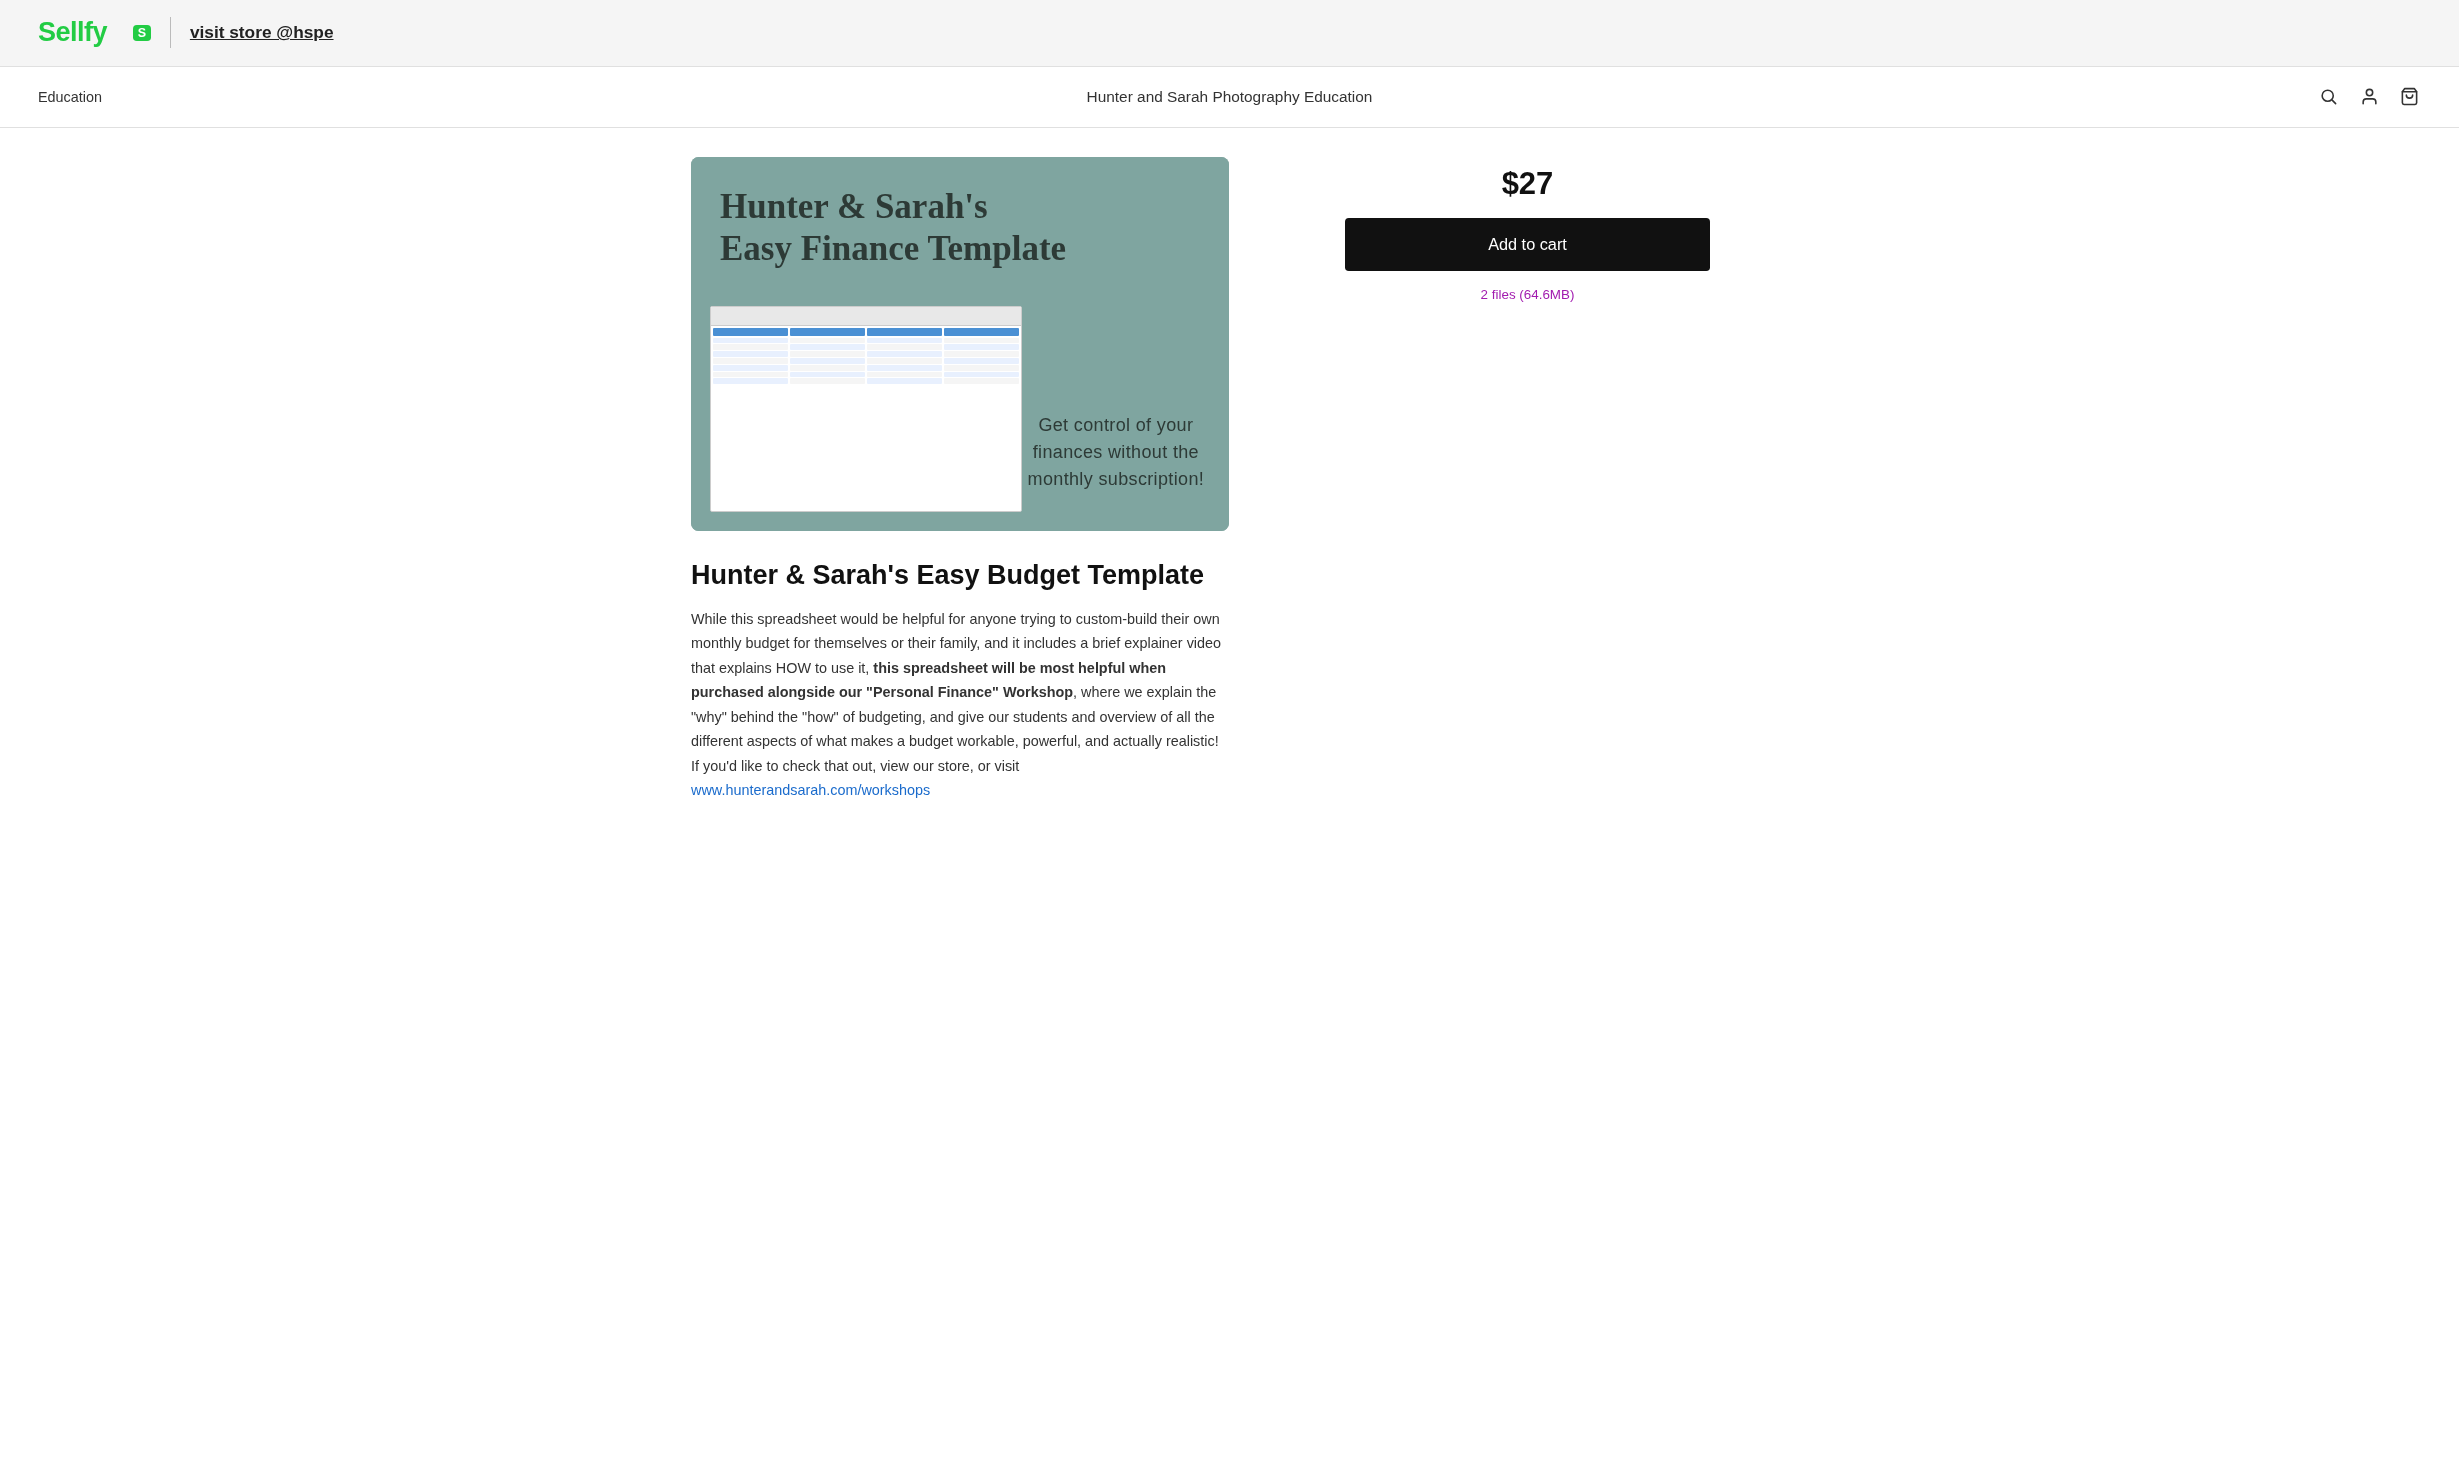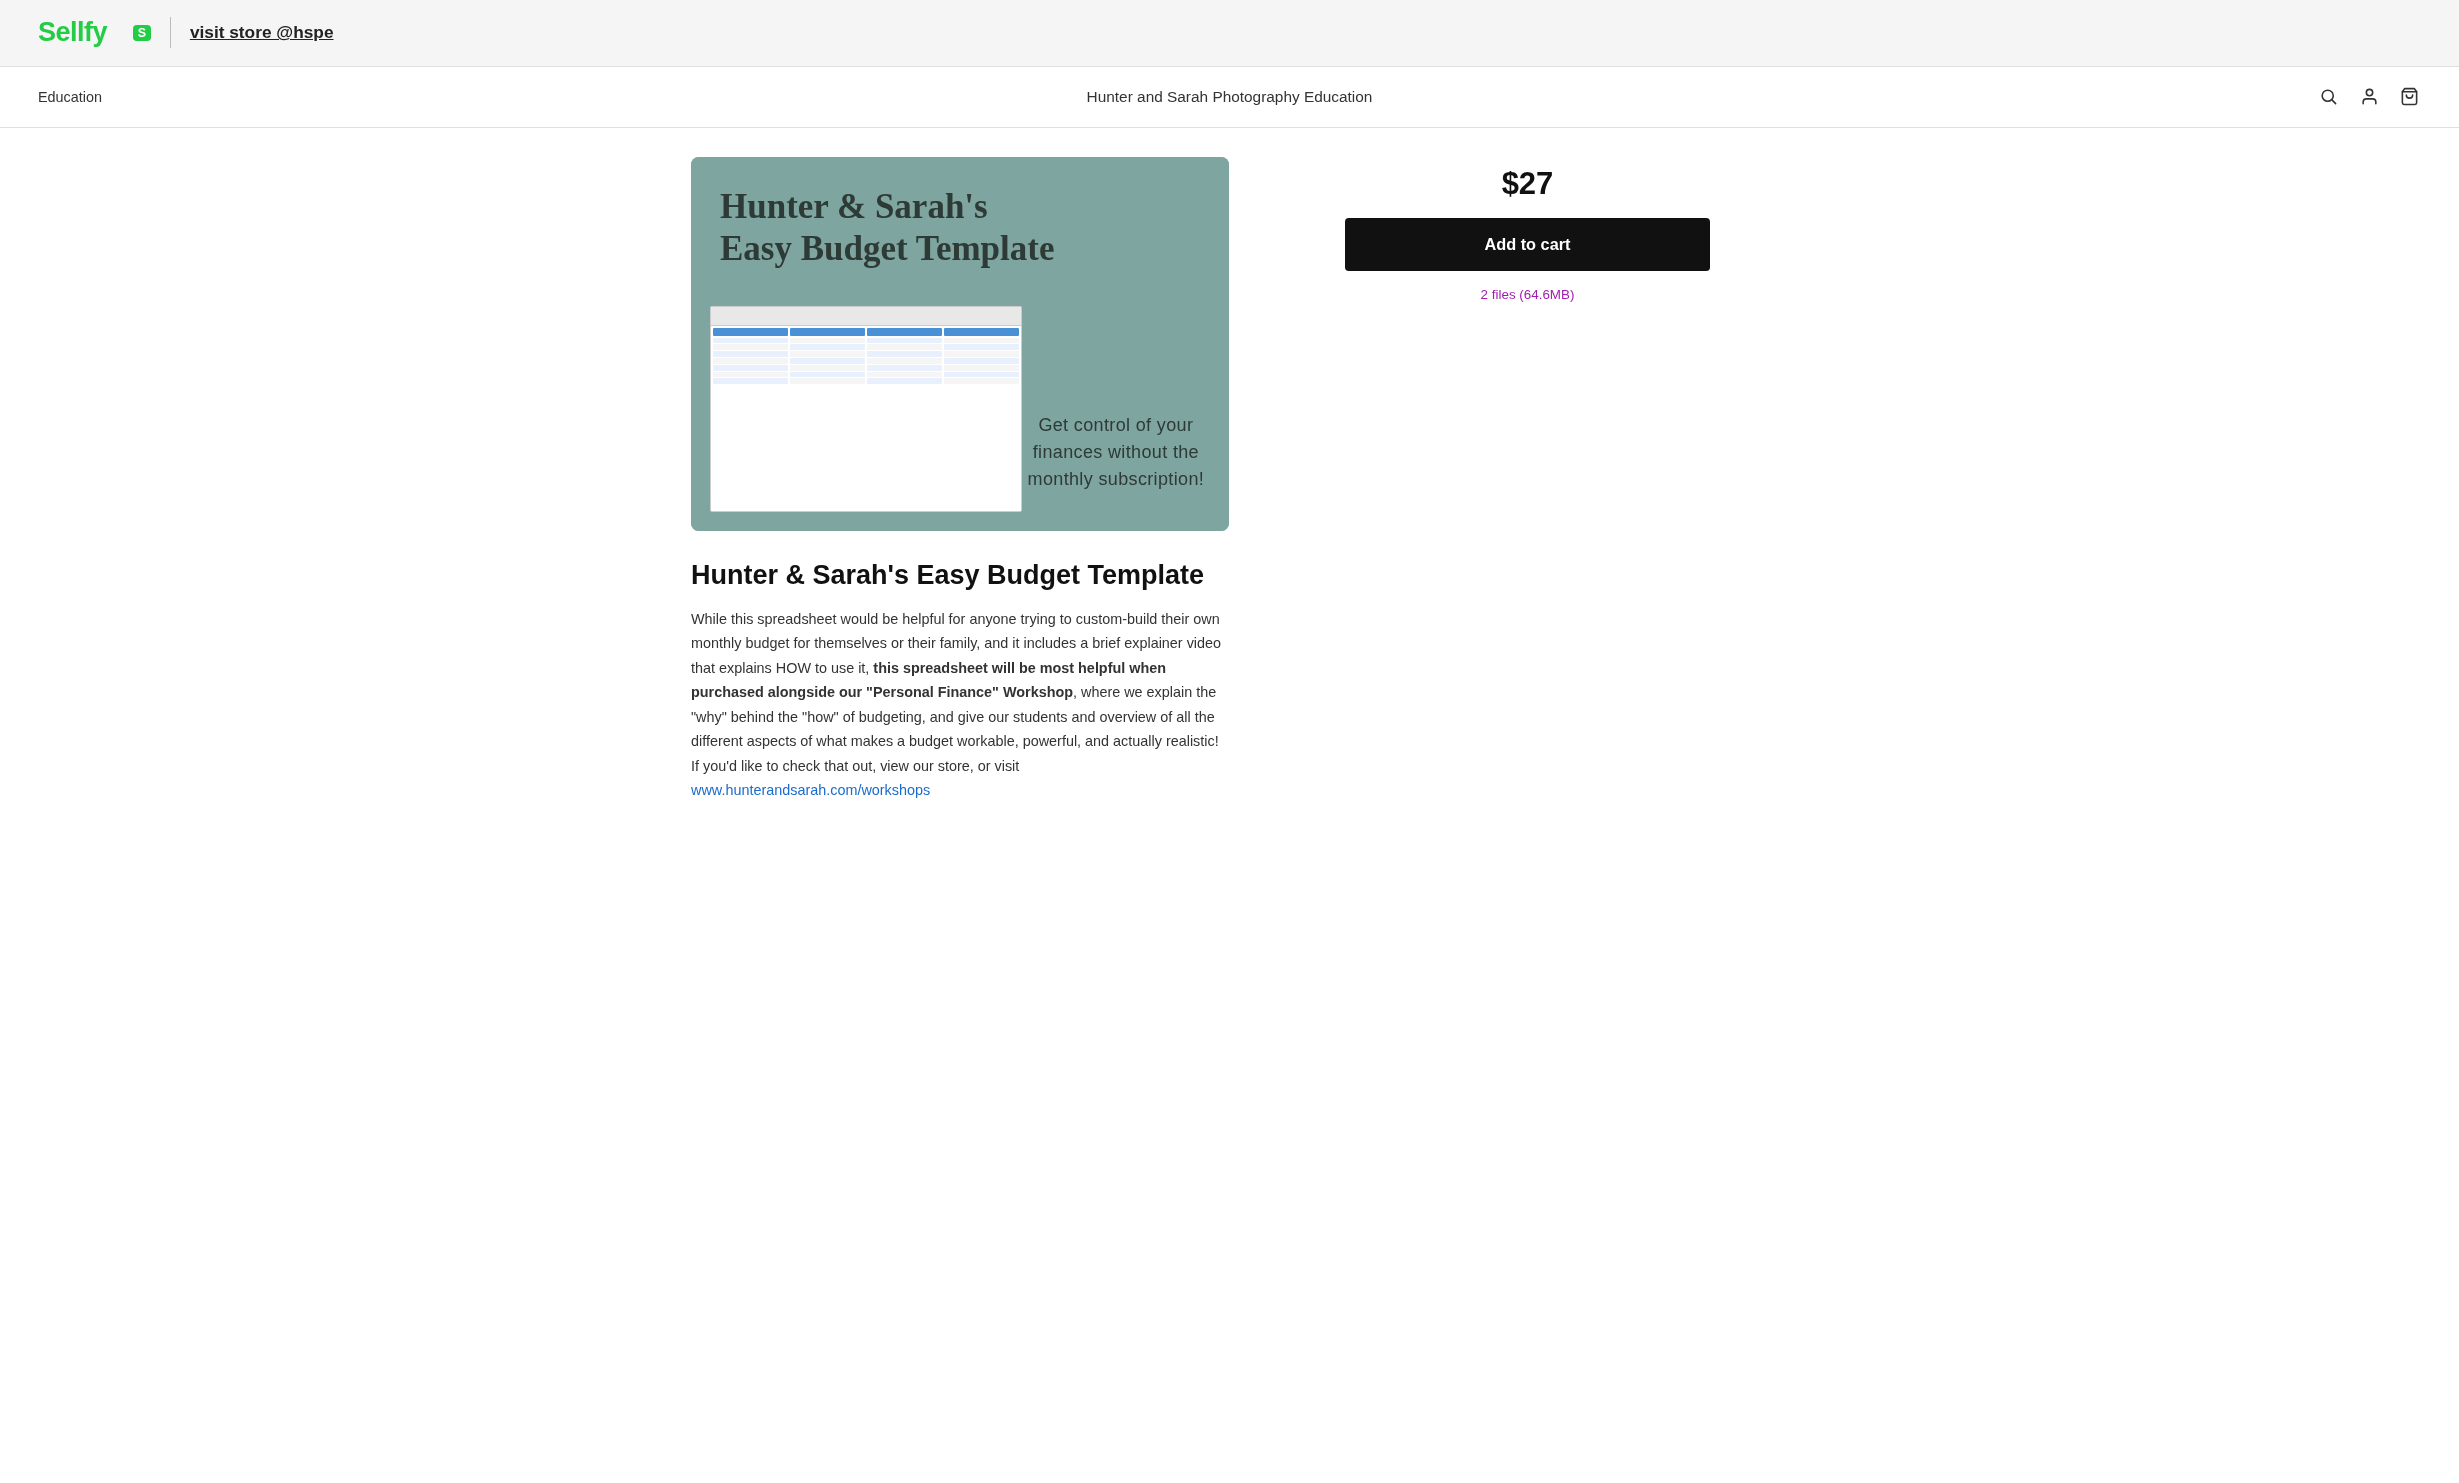--- a/index.html
+++ b/index.html
@@ -232,21 +232,21 @@
     }
     .add-to-cart-btn {
       width: 100%;
       max-width: 365px;
       background: #111;
       color: #fff;
       border: none;
       border-radius: 3.8px;
       padding: 17.3px 0;
       font-size: 16.3px;
-      font-weight: 700;
+      font-weight: 400;
       cursor: pointer;
       text-align: center;
     }
     .files-info {
       font-size: 13.4px;
       color: #a21caf;
     }
 
     
     svg { display: block; }
@@ -291,21 +291,21 @@
   </div>
 </nav>
 
 <div class="main-content">
 
   <div class="left-column">
 
     <div class="product-image-container">
       <div class="product-image-inner">
         <div class="product-image-title">
-          <span>Hunter &amp; Sarah's</span><br><span>Easy Budget Template</span>
+          <span>Hunter &amp; Sarah's</span><br><span>Easy Finance Template</span>
         </div>
 
         <div class="spreadsheet-preview">
           <div class="spreadsheet-toolbar"></div>
           <div class="spreadsheet-rows">
             <div class="spreadsheet-header-row">
               <div class="spreadsheet-cell"></div>
               <div class="spreadsheet-cell"></div>
               <div class="spreadsheet-cell"></div>
               <div class="spreadsheet-cell"></div>

